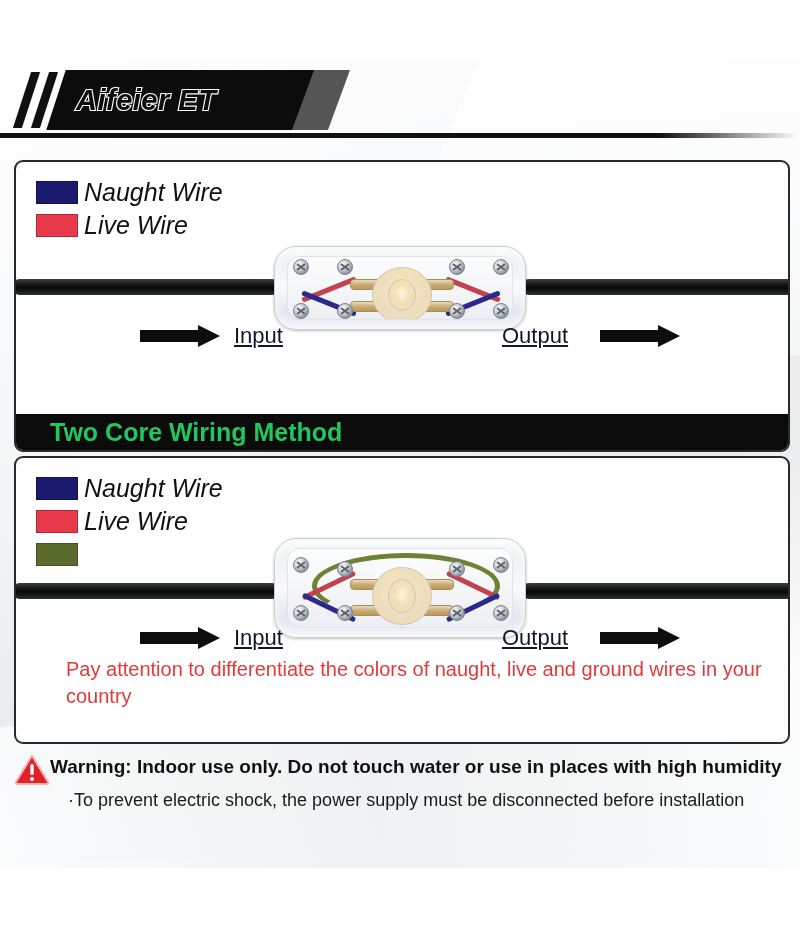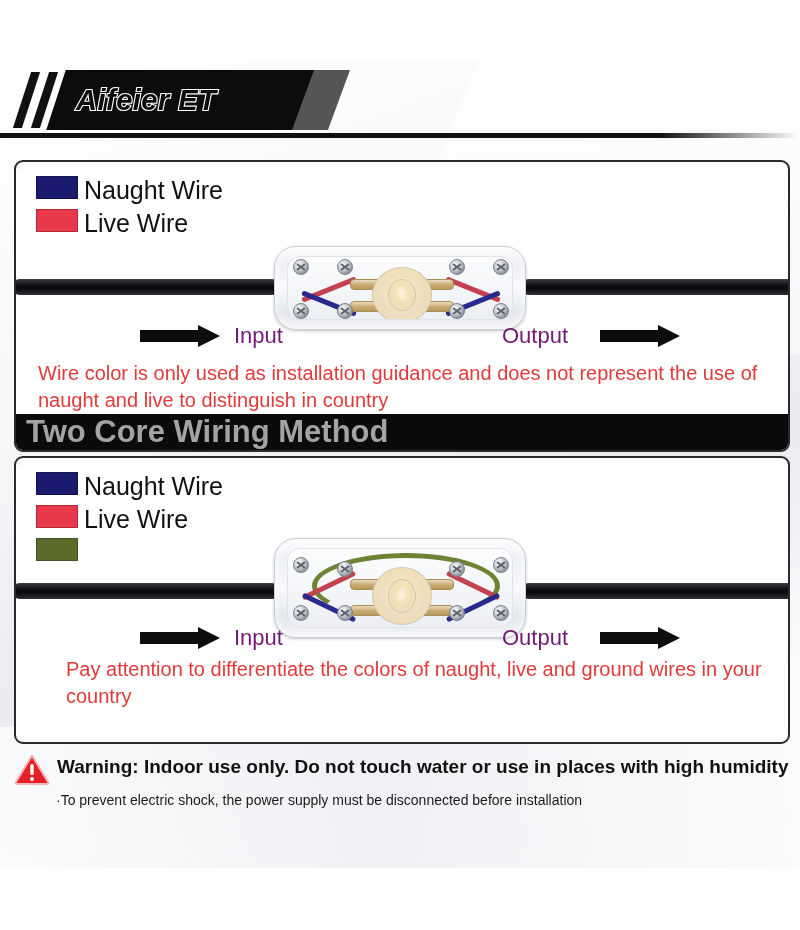--- a/index.html
+++ b/index.html
@@ -43,21 +43,21 @@
   .hdr-underline-fade{position:absolute;left:660px;top:133px;width:140px;height:5px;
     background:linear-gradient(90deg,#111,#fff);}
 
   
   .panel{position:absolute;left:14px;width:772px;background:#ffffff;
     border:2px solid #2a2a2a;border-radius:9px;overflow:hidden;}
   .panel-1{top:160px;height:288px;}
   .panel-2{top:456px;height:284px;}
 
   .legend{position:absolute;left:20px;top:14px;}
-  .leg-row{display:flex;align-items:flex-start;height:33px;}
+  .leg-row{display:flex;align-items:center;height:33px;font-style:italic;}
   .leg-sw{width:40px;height:21px;margin-right:6px;border:1px solid rgba(0,0,0,.25);}
   .leg-lb{font-size:25px;color:#111;white-space:nowrap;}
 
   
   .cable{position:absolute;height:16px;border-radius:8px;
     background:linear-gradient(180deg,#3b3f44 0%,#111316 38%,#0a0b0d 62%,#2e3236 100%);}
   .connector{position:absolute;border-radius:22px;
     background:linear-gradient(180deg,#fbfcfd 0%,#eef1f4 22%,#f7f9fb 50%,#e3e7ec 80%,#f3f5f8 100%);
     border:1px solid #c9ced6;
     box-shadow:0 1px 3px rgba(0,0,0,.25), inset 0 0 10px rgba(255,255,255,.8);}
@@ -78,35 +78,35 @@
     background:linear-gradient(180deg,#e9dcc2,#c9a96f 55%,#b99a5e);
     border:1px solid #a98f55;}
   .iw{position:absolute;height:5px;border-radius:3px;transform-origin:center;}
   .gwire{position:absolute;border:5px solid transparent;border-radius:50%;}
 
   
   .arrow{position:absolute;height:22px;}
   .arrow .shaft{position:absolute;left:0;top:5px;width:62px;height:12px;background:#0d0d0d;}
   .arrow .head{position:absolute;left:58px;top:0;width:0;height:0;
     border-top:11px solid transparent;border-bottom:11px solid transparent;border-left:22px solid #0d0d0d;}
-  .io-label{position:absolute;font-size:22px;color:#701a75;}
+  .io-label{position:absolute;font-size:22px;color:#0f172a;text-decoration:underline;}
 
   
   .note{position:absolute;left:22px;font-size:20px;color:#e03a3a;line-height:27px;width:740px;}
 
   
   .capbar{position:absolute;left:0;bottom:0;width:100%;height:36px;background:#0b0b0b;}
-  .capbar span{position:absolute;left:10px;top:3px;font-size:31px;font-weight:bold;color:#a3a3a3;line-height:30px;}
+  .capbar span{position:absolute;left:34px;top:3px;font-size:25px;font-weight:bold;color:#22c55e;line-height:30px;}
 
   
   .warn-wrap{position:absolute;left:14px;top:752px;width:780px;}
   .warn-head{display:flex;align-items:flex-start;}
   .tri{position:relative;width:36px;height:32px;flex:0 0 36px;margin-top:1px;}
-  .warn-title{font-size:19px;font-weight:bold;color:#111;line-height:30px;margin-left:7px;white-space:nowrap;}
-  .warn-line{font-size:14px;color:#1a1a1a;line-height:30px;margin-left:42px;}
+  .warn-title{font-size:19px;font-weight:bold;color:#111;line-height:30px;margin-left:0;white-space:nowrap;}
+  .warn-line{font-size:18px;color:#1a1a1a;line-height:30px;margin-left:54px;}
   .warn-line.wrap{width:720px;}
 </style>
 </head>
 <body>
 
 <div class="page">
 
   <div class="bg-grad"></div>
   <div class="bg-sw1"></div>
   <div class="bg-sw2"></div>
@@ -169,21 +169,20 @@
       <div class="shaft"></div>
         <div class="head"></div>
     </div>
     <div class="io-label" style="left:218px;top:161px;">Input</div>
     <div class="io-label" style="left:486px;top:161px;">Output</div>
     <div class="arrow" style="left:584px;top:163px;width:82px;">
       <div class="shaft"></div>
         <div class="head"></div>
     </div>
 
-    <div class="note" style="top:198px;">Wire color is only used as installation guidance and does not represent the use of naught and live to distinguish in country</div>
 
     <div class="capbar">
       <span>Two Core Wiring Method</span>
     </div>
   </div>
 
   <div class="panel panel-2">
 
     <div class="legend">
       <div class="leg-row">

